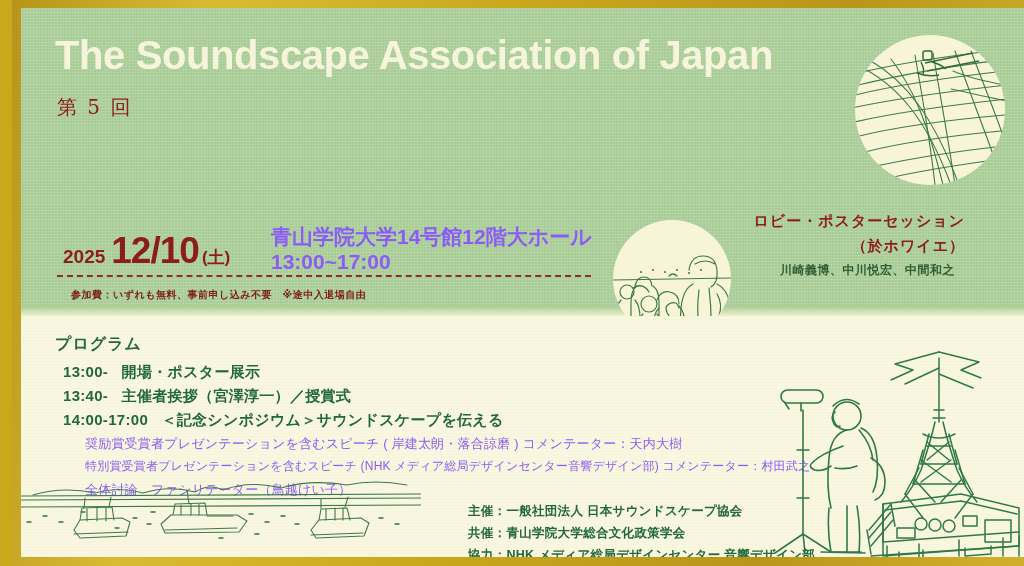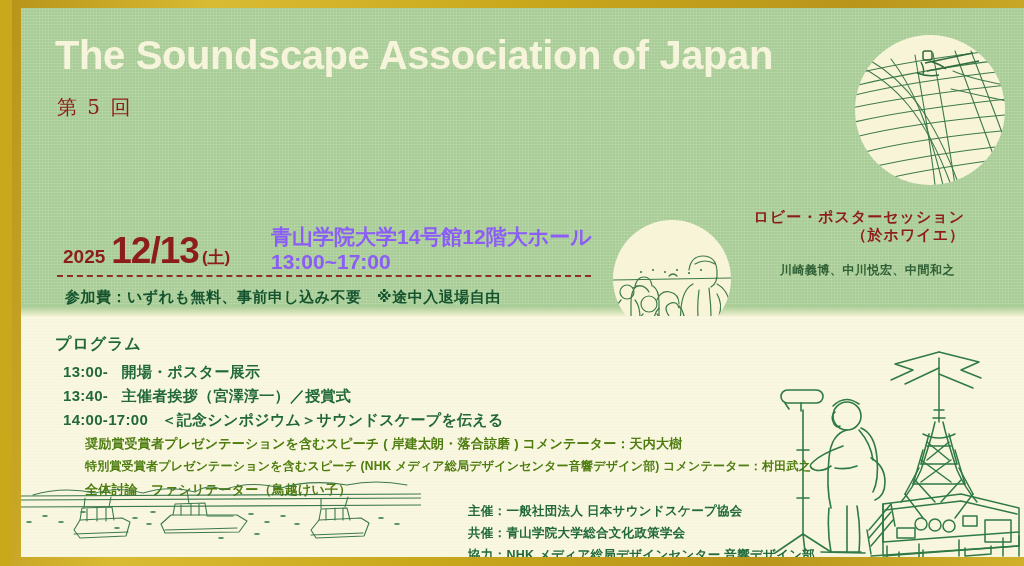--- a/index.html
+++ b/index.html
@@ -63,43 +63,43 @@
   .venue{
     position:absolute;left:250px;top:216px;
     font-size:21px;line-height:25px;color:#8b5cf6;font-weight:bold;
     letter-spacing:0px;white-space:pre-line;
   }
   .dashed{
     position:absolute;left:36px;top:267px;width:534px;height:0;
     border-top:2px dashed #8d1d1b;opacity:.9;
   }
   .fee{
-    position:absolute;left:44px;top:280px;
-    font-size:15px;color:#14532d;font-weight:bold;letter-spacing:.5px;
+    position:absolute;left:50px;top:280px;
+    font-size:10px;color:#7f1d1d;font-weight:bold;letter-spacing:.5px;
   }
   
   .ps-title{
     position:absolute;right:62px;top:200px;text-align:right;
-    font-size:15px;line-height:18px;color:#8d1d1b;font-weight:bold;
+    font-size:15px;line-height:25px;color:#8d1d1b;font-weight:bold;
     letter-spacing:1px;white-space:pre-line;
   }
   .ps-names{
     position:absolute;right:72px;top:254px;text-align:right;
     font-size:12px;color:#2f5f34;font-weight:bold;letter-spacing:.5px;
   }
   
   .prog-h{
     position:absolute;left:34px;top:326px;
     font-size:16px;color:#21693a;font-weight:bold;letter-spacing:1px;
   }
   .prog-list{position:absolute;left:42px;top:352px;}
   .prog-row{font-size:15px;color:#21693a;font-weight:bold;line-height:24px;letter-spacing:.3px;white-space:nowrap;}
   .prog-row .t{display:inline-block;}
   .sub-list{position:absolute;left:64px;top:424px;}
-  .sub-row{font-size:13px;color:#4d7c0f;font-weight:bold;line-height:23px;letter-spacing:.2px;white-space:nowrap;}
+  .sub-row{font-size:13px;color:#8b5cf6;font-weight:normal;line-height:23px;letter-spacing:.2px;white-space:nowrap;}
   .sub-row.small{font-size:12px;}
   
   .org{
     position:absolute;left:447px;top:492px;
     font-size:12.5px;line-height:22px;color:#21693a;font-weight:bold;
     letter-spacing:.3px;white-space:nowrap;
   }
   
   .circ{position:absolute;border-radius:50%;background:#f7f4d8;overflow:hidden;}
   #circ-roof{right:22px;top:27px;width:150px;height:150px;}
@@ -149,21 +149,21 @@
           <path d="M62 38 q10 4 22 2"></path>
         </g>
       </svg>
     </div>
 
     <div class="eng">The Soundscape Association of Japan</div>
     <div class="kai">第 5 回</div>
 
     <div class="date-row">
       <span class="yr">2025</span>
-      <span class="dt">12/13</span>
+      <span class="dt">12/10</span>
       <span class="dw">(土)</span>
     </div>
     <div class="venue">青山学院大学14号館12階大ホール
 13:00~17:00</div>
     <div class="dashed"></div>
     <div class="fee">参加費：いずれも無料、事前申し込み不要　※途中入退場自由</div>
 
     <div class="circ" id="circ-crowd">
       <svg width="118" height="118" viewBox="0 0 118 118">
         <g fill="none" stroke="#3d7a4b" stroke-width="1.2" stroke-linecap="round" stroke-linejoin="round">

